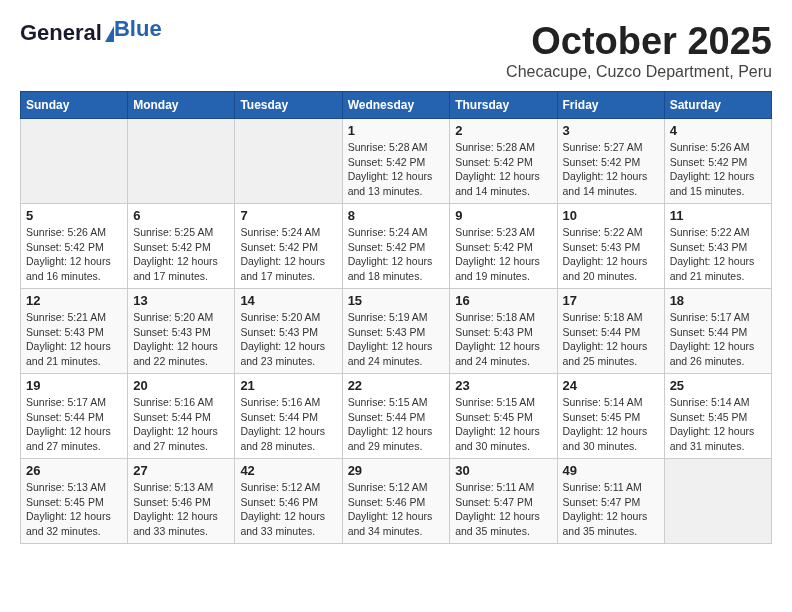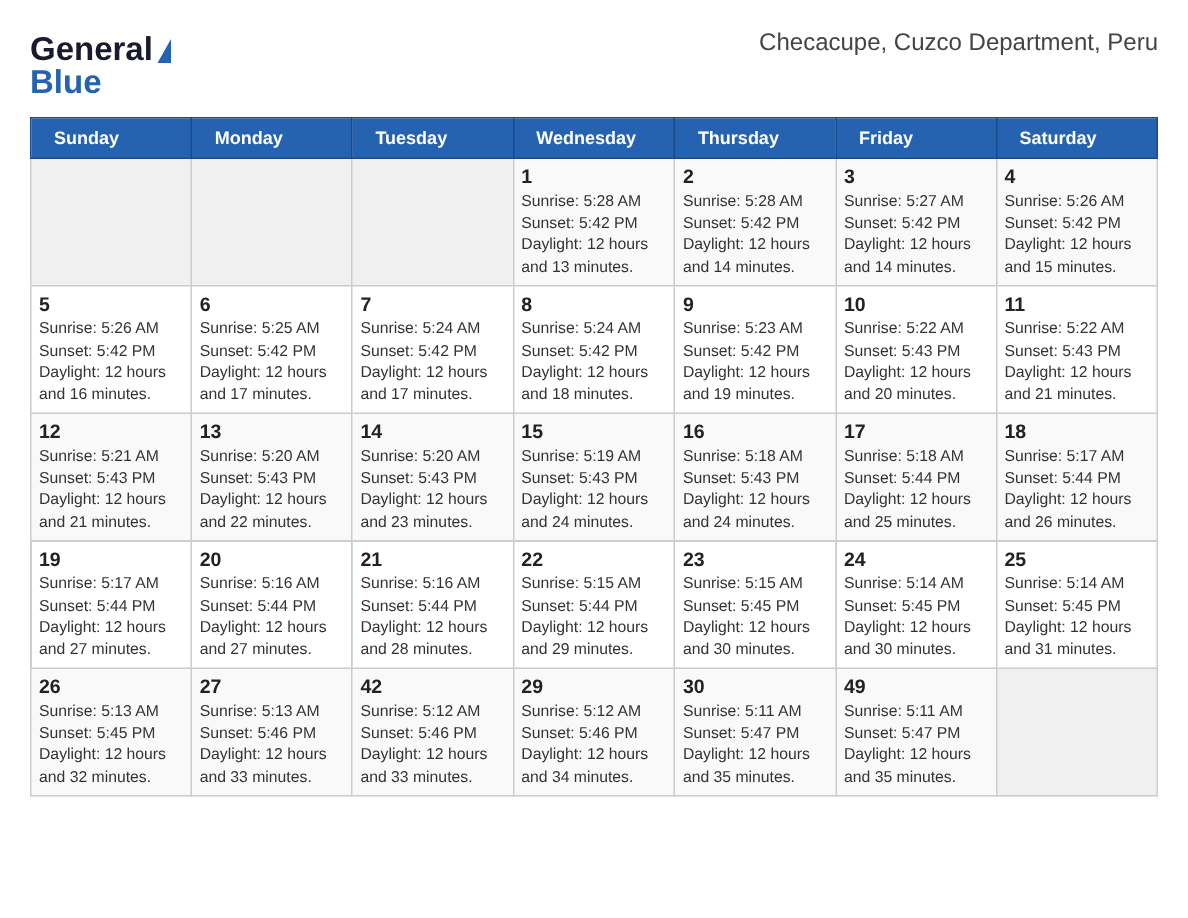--- a/index.html
+++ b/index.html
@@ -11,21 +11,20 @@
       padding: 20px;
     }
     .header {
       display: flex;
       justify-content: space-between;
       align-items: flex-start;
       margin-bottom: 10px;
     }
     .logo {
       display: flex;
-      flex-direction: column;
       align-items: flex-start;
     }
     .logo-line {
       display: flex;
       align-items: center;
     }
     .title-block {
       text-align: right;
     }
     .month-title {
@@ -39,21 +38,21 @@
     }
     .calendar {
       width: 100%;
       border-collapse: collapse;
       font-size: 11px;
     }
     .calendar thead tr th {
       background-color: #2563b0;
       color: #fff;
       text-align: left;
-      padding: 6px 15px;
+      padding: 6px 5px;
       font-size: 12px;
       font-weight: bold;
       border: 1px solid #1a4a8a;
     }
     .calendar tbody tr td {
       border: 1px solid #ccc;
       vertical-align: top;
       padding: 4px 5px;
       width: 108px;
       min-height: 80px;
@@ -87,20 +86,21 @@
 
 <div class="header">
   <div class="logo">
     <div class="logo-line">
       <span style="font-size:22px;font-weight:bold;color:#1a1a2e;">General</span>
       <span style="display:inline-block;width:0;height:0;border-left:9px solid transparent;border-bottom:16px solid #2563b0;margin-left:3px;margin-bottom:-2px;"></span>
     </div>
     <span style="font-size:22px;font-weight:bold;color:#2563b0;margin-top:-4px;">Blue</span>
   </div>
   <div class="title-block">
+    <div class="month-title">October 2025</div>
     <div class="location">Checacupe, Cuzco Department, Peru</div>
   </div>
 </div>
 
 <table class="calendar">
   <thead>
     <tr>
     <th>Sunday</th>
         <th>Monday</th>
         <th>Tuesday</th>

